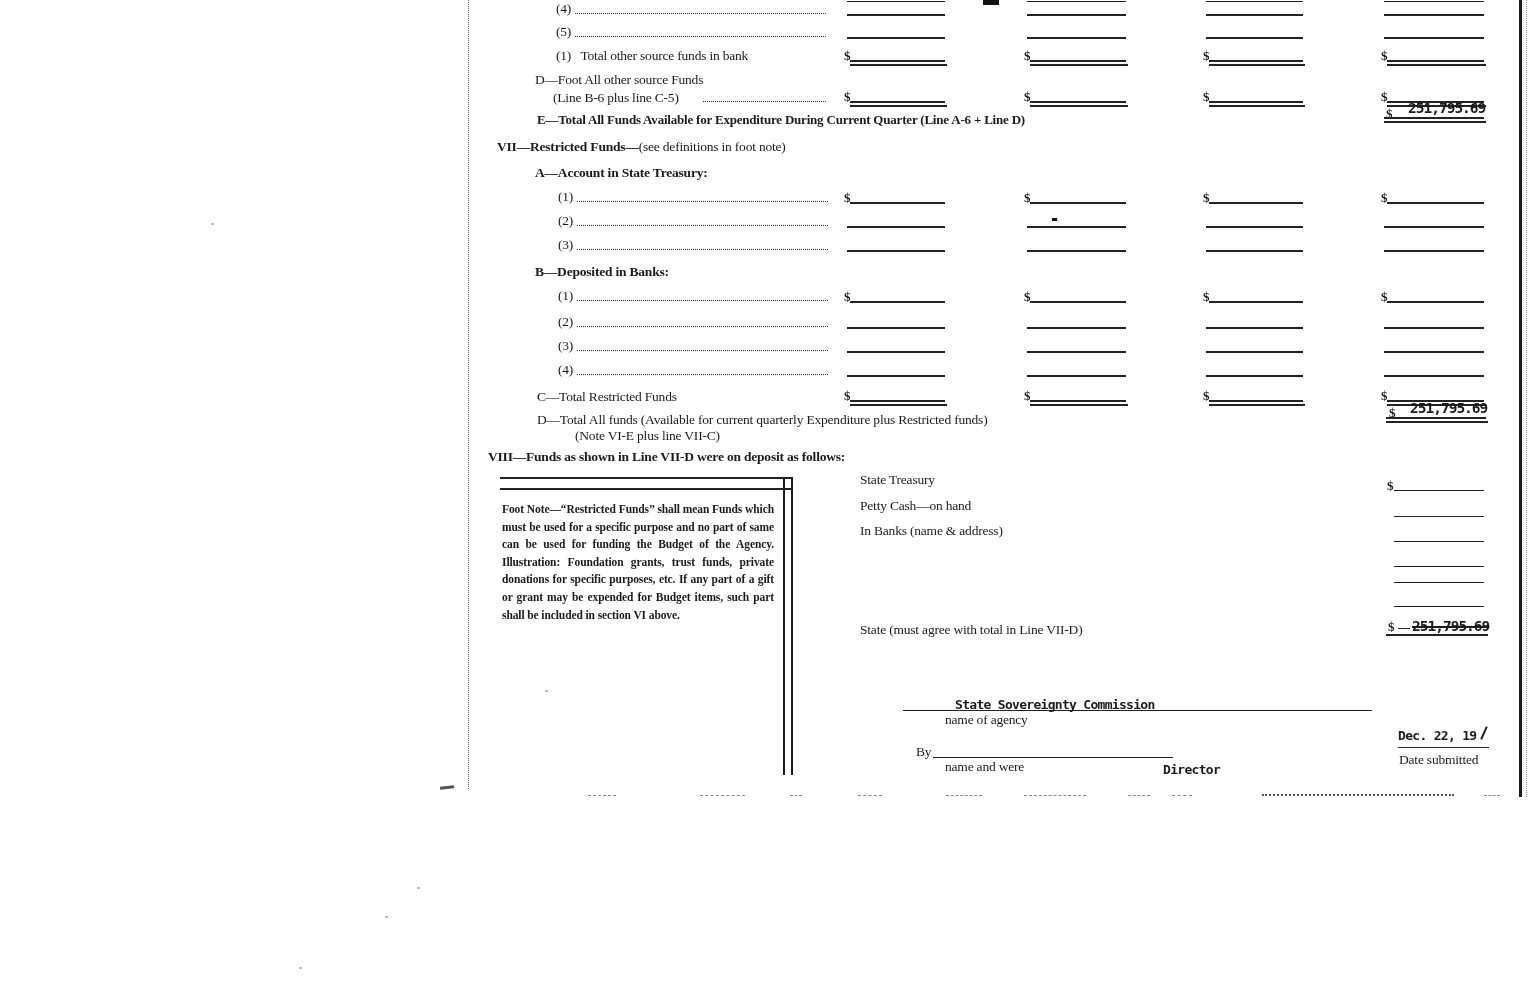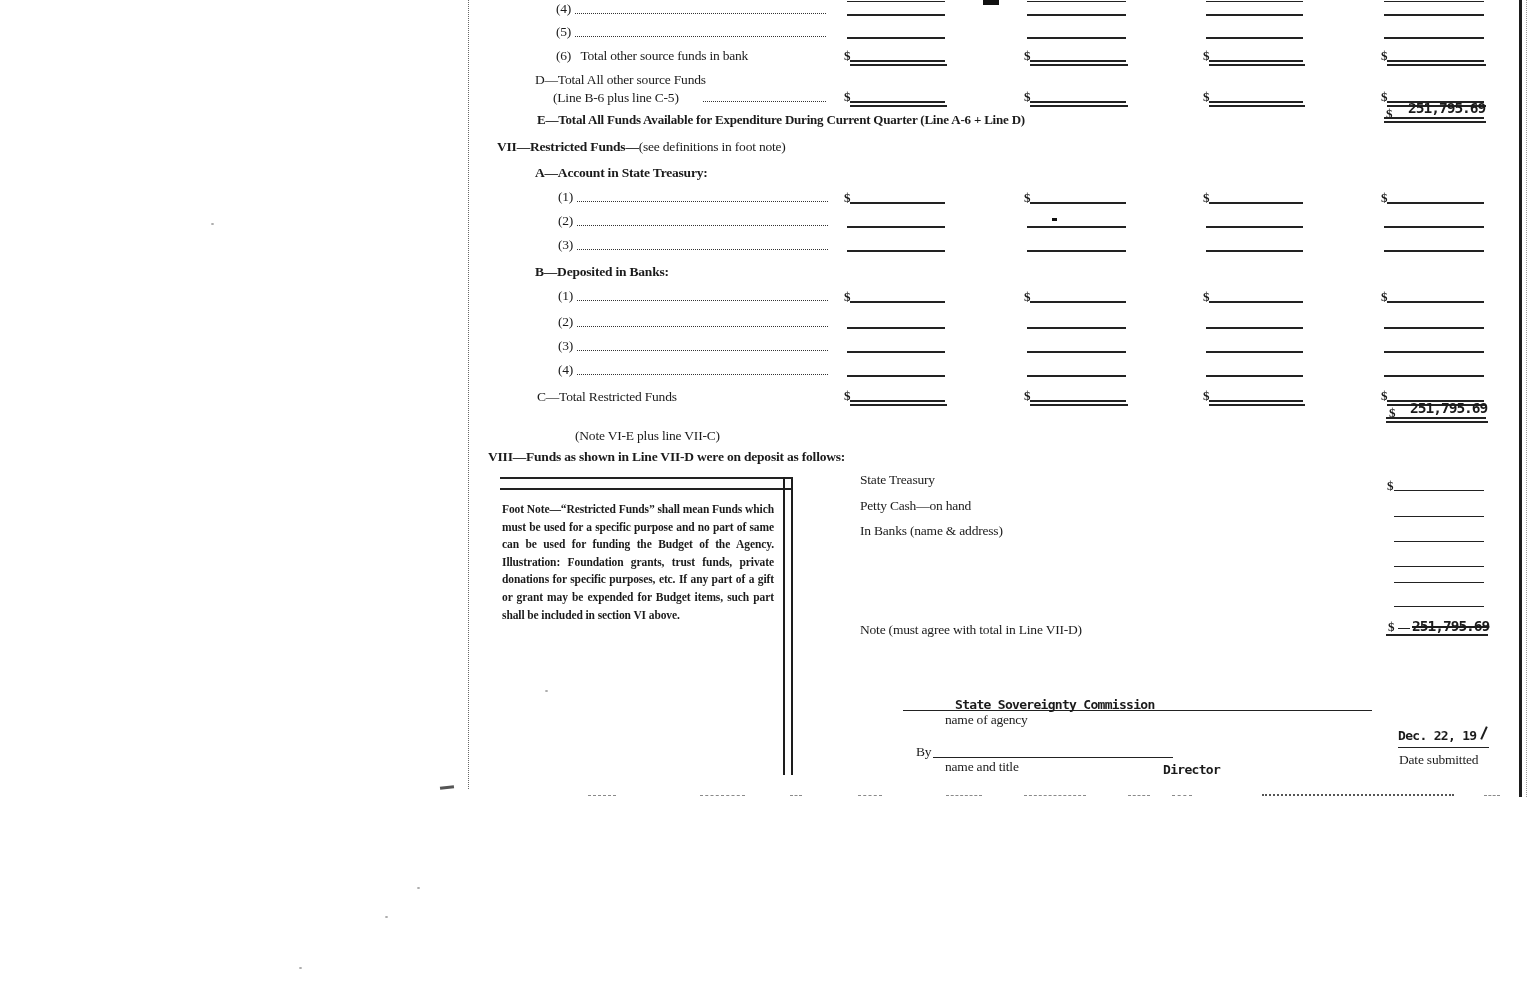--- a/index.html
+++ b/index.html
@@ -48,31 +48,31 @@
   <div class="line" style="left:1206px;top:14px;width:97px"></div>
   <div class="line" style="left:1384px;top:14px;width:100px"></div>
 
   <span class="t" style="left:556px;top:24px">(5)</span>
   <div class="leader" style="left:575px;top:36px;width:251px"></div>
   <div class="line" style="left:847px;top:37px;width:98px"></div>
   <div class="line" style="left:1027px;top:37px;width:99px"></div>
   <div class="line" style="left:1206px;top:37px;width:97px"></div>
   <div class="line" style="left:1384px;top:37px;width:100px"></div>
 
-  <span class="t" style="left:556px;top:48px">(6)   Total other source funds in bank</span>
+  <span class="t" style="left:556px;top:48px">(1)   Total other source funds in bank</span>
   <span class="dol" style="left:844px;top:48px">$</span>
   <div class="line dbl" style="left:850px;top:60px;width:95px"></div>
   <span class="dol" style="left:1024px;top:48px">$</span>
   <div class="line dbl" style="left:1030px;top:60px;width:96px"></div>
   <span class="dol" style="left:1203px;top:48px">$</span>
   <div class="line dbl" style="left:1209px;top:60px;width:94px"></div>
   <span class="dol" style="left:1381px;top:48px">$</span>
   <div class="line dbl" style="left:1387px;top:60px;width:97px"></div>
 
-  <span class="t" style="left:535px;top:72px">D—Total All other source Funds</span>
+  <span class="t" style="left:535px;top:72px">D—Foot All other source Funds</span>
   <span class="t" style="left:553px;top:90px">(Line B-6 plus line C-5)</span>
   <div class="leader" style="left:703px;top:101px;width:123px"></div>
   <span class="dol" style="left:844px;top:89px">$</span>
   <div class="line dbl" style="left:850px;top:101px;width:95px"></div>
   <span class="dol" style="left:1024px;top:89px">$</span>
   <div class="line dbl" style="left:1030px;top:101px;width:96px"></div>
   <span class="dol" style="left:1203px;top:89px">$</span>
   <div class="line dbl" style="left:1209px;top:101px;width:94px"></div>
   <span class="dol" style="left:1381px;top:89px">$</span>
   <div class="line dbl" style="left:1387px;top:101px;width:97px"></div>
@@ -149,20 +149,21 @@
   <span class="t" style="left:537px;top:389px">C—Total Restricted Funds</span>
   <span class="dol" style="left:844px;top:388px">$</span>
   <div class="line dbl" style="left:850px;top:400px;width:95px"></div>
   <span class="dol" style="left:1024px;top:388px">$</span>
   <div class="line dbl" style="left:1030px;top:400px;width:96px"></div>
   <span class="dol" style="left:1203px;top:388px">$</span>
   <div class="line dbl" style="left:1209px;top:400px;width:94px"></div>
   <span class="dol" style="left:1381px;top:388px">$</span>
   <div class="line dbl" style="left:1387px;top:400px;width:97px"></div>
 
+  <span class="t" style="left:537px;top:412px">D—Total All funds (Available for current quarterly Expenditure plus Restricted funds)</span>
   <span class="t" style="left:575px;top:428px">(Note VI-E plus line VII-C)</span>
   <span class="dol" style="left:1389px;top:405px">$</span>
   <span class="amt" style="left:1410px;top:400px">251,795.69</span>
   <div class="line dbl" style="left:1386px;top:417px;width:100px"></div>
 
   <span class="t b" style="left:488px;top:449px">VIII—Funds as shown in Line VII-D were on deposit as follows:</span>
 
   <div class="line" style="left:500px;top:477px;width:293px"></div>
   <div class="line" style="left:500px;top:488px;width:293px"></div>
   <div class="vline" style="left:783px;top:477px;height:298px"></div>
@@ -173,38 +174,38 @@
   <span class="dol" style="left:1387px;top:478px">$</span>
   <div class="line thin" style="left:1394px;top:490px;width:90px"></div>
   <span class="t" style="left:860px;top:498px">Petty Cash—on hand</span>
   <div class="line thin" style="left:1394px;top:516px;width:90px"></div>
   <span class="t" style="left:860px;top:523px">In Banks (name &amp; address)</span>
   <div class="line thin" style="left:1394px;top:541px;width:90px"></div>
   <div class="line thin" style="left:1394px;top:566px;width:90px"></div>
   <div class="line thin" style="left:1394px;top:582px;width:90px"></div>
   <div class="line thin" style="left:1394px;top:606px;width:90px"></div>
 
-  <span class="t" style="left:860px;top:622px">Note (must agree with total in Line VII-D)</span>
+  <span class="t" style="left:860px;top:622px">State (must agree with total in Line VII-D)</span>
   <span class="dol" style="left:1388px;top:619px">$</span>
   <div class="line thin" style="left:1398px;top:628px;width:12px"></div>
   <span class="amt strike" style="left:1412px;top:618px">251,795.69</span>
   <div class="line" style="left:1386px;top:634px;width:102px"></div>
 
 
   <div class="line thin" style="left:903px;top:710px;width:469px"></div>
   <span class="typed" style="left:955px;top:697px">State Sovereignty Commission</span>
   <span class="t" style="left:945px;top:712px">name of agency</span>
 
   <span class="typed" style="left:1163px;top:762px">Director</span>
   <span class="typed" style="left:1398px;top:728px">Dec. 22, 19</span>
   <div class="vline" style="left:1483px;top:726px;height:14px;transform:rotate(24deg)"></div>
 
   <span class="t" style="left:916px;top:744px">By</span>
   <div class="line thin" style="left:933px;top:757px;width:240px"></div>
-  <span class="t" style="left:945px;top:759px">name and title</span>
+  <span class="t" style="left:945px;top:759px">name and were</span>
 
   <div class="line thin" style="left:1398px;top:747px;width:91px"></div>
   <span class="t" style="left:1399px;top:752px">Date submitted</span>
 
   <div class="blob" style="left:440px;top:786px;width:14px;height:3px;background:#555;transform:rotate(-6deg)"></div>
   <div class="dash-seg" style="left:588px;top:795px;width:28px"></div>
   <div class="dash-seg" style="left:700px;top:795px;width:45px"></div>
   <div class="dash-seg" style="left:790px;top:795px;width:12px"></div>
   <div class="dash-seg" style="left:858px;top:795px;width:24px"></div>
   <div class="dash-seg" style="left:946px;top:795px;width:36px"></div>

